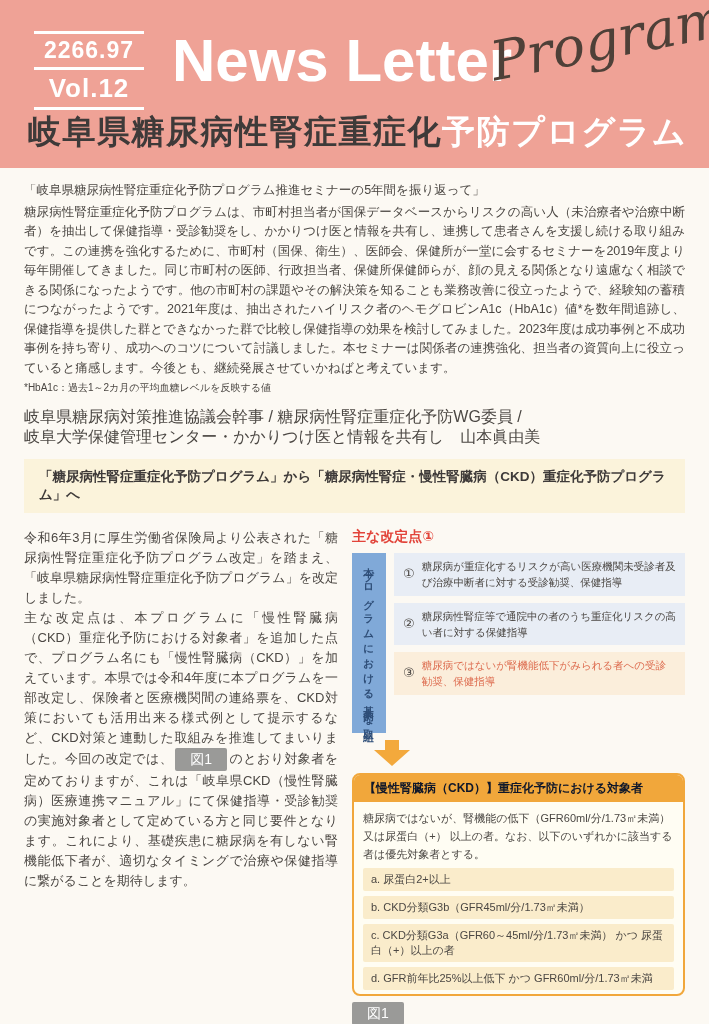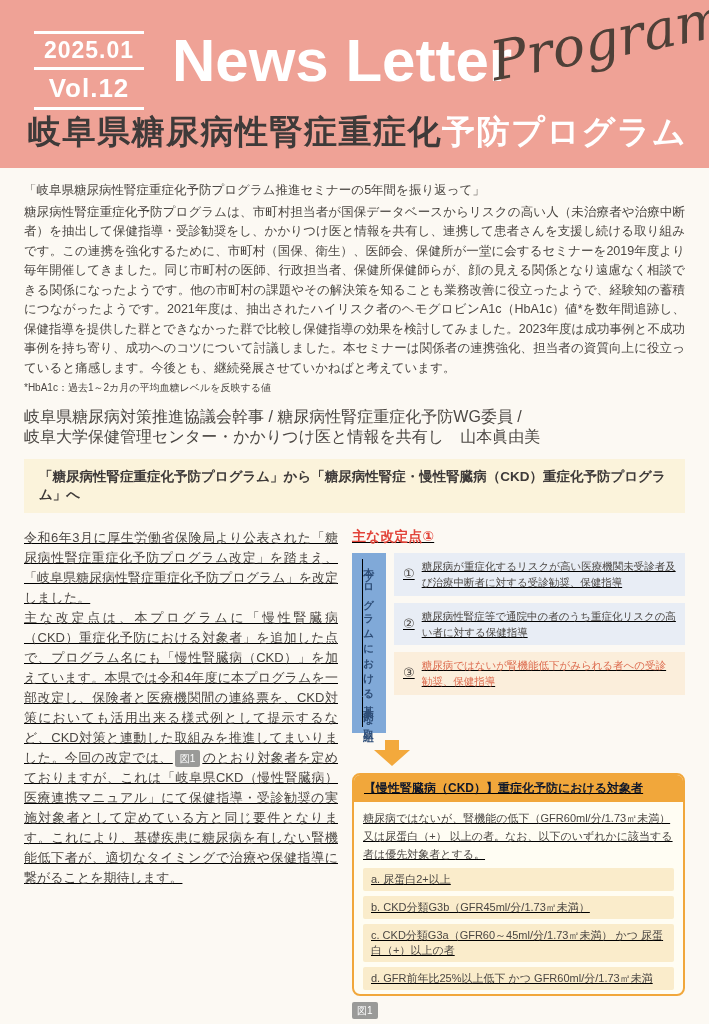--- a/index.html
+++ b/index.html
@@ -25,21 +25,21 @@
   .intro .body { margin-top:2px; font-size:12.5px; line-height:19.5px; text-align:justify; }
   .intro .footnote { margin-top:3px; font-size:10px; color:#4B4743; }
   .intro .attribution { margin-top:12px; font-size:16px; line-height:20px; padding-right:2px; }
 
   
   .section-bar { margin:12px 24px 0; display:flex; align-items:center; background:#FBF3DB; }
   .section-bar .accent { width:7px; background:#EBA093; flex:0 0 auto; }
   .section-bar .txt { padding:9px 8px; font-size:13.5px; font-weight:bold; color:#3E3A39; letter-spacing:0; }
 
   
-  .columns { margin:15px 24px 8px; display:flex; gap:14px;text-decoration:underline; }
+  .columns { margin:15px 24px 8px; display:flex; gap:14px; }
   .left-col { width:314px; flex:0 0 auto; font-size:13px; line-height:20px; color:#4B4743; text-align:justify; }
   .left-col p + p { margin-top:0; }
   .right-col { flex:1; min-width:0; }
 
   .red-heading { font-size:14px; font-weight:bold; color:#E2443A; }
 
   .kaitei1 { margin-top:7px; display:flex; gap:8px; align-items:stretch; }
   .blue-side { width:34px; flex:0 0 auto; background:#80A9D8; color:#2E4E78; writing-mode:vertical-rl; text-orientation:upright; font-size:10.5px; font-weight:bold; letter-spacing:3px; display:flex; justify-content:center; align-items:center; padding:6px 0; }
   .items { flex:1; display:flex; flex-direction:column; gap:7px; }
   .item { display:flex; align-items:center; gap:7px; background:#E8EDF5; padding:5px 9px; font-size:10.5px; line-height:1.55; color:#4B4743; }
@@ -51,33 +51,33 @@
   .down-arrow .stem { width:14px; height:10px; background:#F3A93C; margin:0 auto; }
   .down-arrow .head { width:0; height:0; border-left:18px solid transparent; border-right:18px solid transparent; border-top:16px solid #F3A93C; }
 
   .ckd-box { border:2px solid #F1A73B; border-radius:8px; background:#FFFDF3; overflow:hidden; }
   .ckd-box .hd { background:#F1A73B; color:#0f172a; font-size:12px; font-weight:bold; padding:5px 10px; }
   .ckd-box .bd { padding:7px 9px 4px; }
   .ckd-box .intro-line { font-size:11px; line-height:1.65; color:#4B4743; }
   .ckd-box .row { margin-top:5px; background:#FAECCB; padding:4px 8px; font-size:11px; color:#4B4743; border-radius:2px; }
   .ckd-box .row:first-of-type { margin-top:7px; }
 
-  .fig-badge { display:inline-block; background:#9A9A98; color:#fff; font-size:10px; padding:1px 5px; border-radius:2px; vertical-align:middle; line-height:1.5; }
+  .fig-badge { display:inline-block; background:#9A9A98; color:#fff; font-size:14px; padding:1px 15px; border-radius:2px; vertical-align:middle; line-height:1.5; }
   .fig-after-box { margin-top:6px; }
   .inline-badge { margin:0 2px; }
 </style>
 </head>
 <body>
 
 <div class="page">
 
   <header class="masthead">
     <div class="issue">
       <div class="rule"></div>
-      <div class="date">2025.01</div>
+      <div class="date">2266.97</div>
       <div class="rule"></div>
       <div class="vol">Vol.12</div>
       <div class="rule"></div>
     </div>
     <div class="nl-title">News Letter</div>
     <div class="script-overlay">Program</div>
     <div class="main-title">
       <span class="dark">岐阜県糖尿病性腎症重症化</span><span class="light">予防プログラム</span>
     </div>
   </header>

